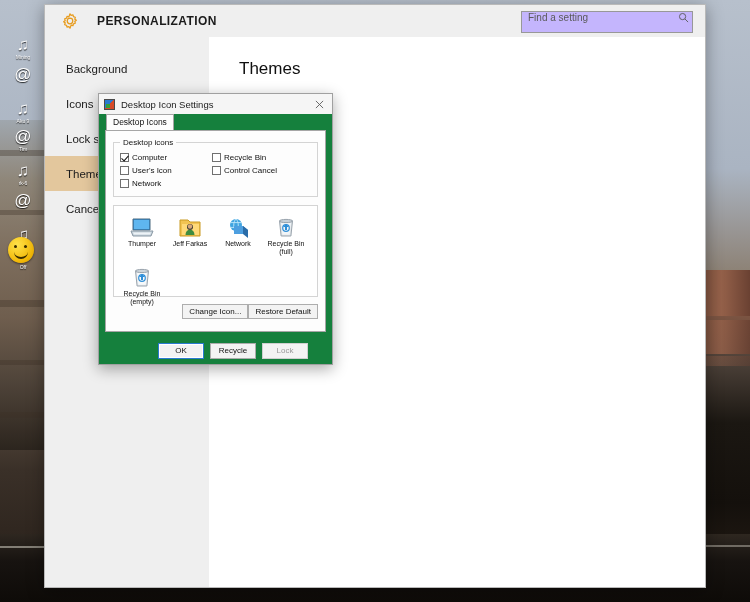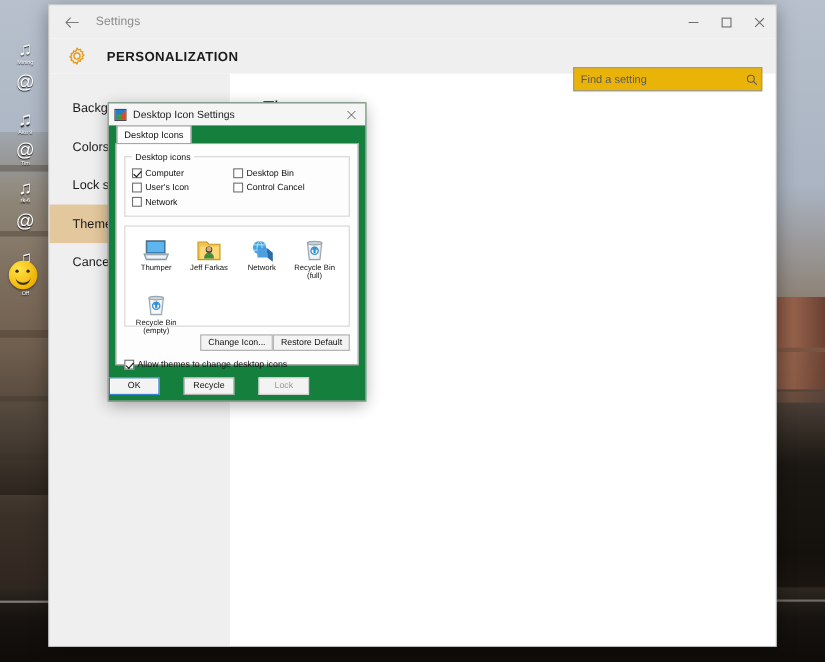--- a/index.html
+++ b/index.html
@@ -161,25 +161,24 @@
     font-size: 12px;
     font-weight: bold;
     color: #1b1b1b;
     letter-spacing: .4px;
     margin-left: 18px;
   }
   #search-box {
     position: absolute;
     right: 12px; top: 6px;
     width: 170px; height: 20px;
-    background: #eab308;
+    background: #c4b5fd;
     border: 1px solid #989898;
     display: flex;
-    align-items: center;
-    margin-top: 20px;
+    align-items: flex-start;
   }
   #search-input {
     flex: 1;
     border: 0;
     outline: 0;
     font-family: "Liberation Sans", sans-serif;
     font-size: 10px;
     color: #4a4a4a;
     padding: 0 4px 0 6px;
     background: transparent;
@@ -401,24 +400,24 @@
     align-items: center;
     font-size: 8px;
     color: #111;
     flex: 0 0 auto;
   }
 
   #dialog-footer {
     height: 26px;
     flex: 0 0 auto;
     display: flex;
-    justify-content: flex-start;
-    align-items: center;
-    gap: 22px;
-    padding-right: 8px;
+    justify-content: flex-end;
+    align-items: center;
+    gap: 6px;
+    padding-right: 24px;
   }
   #dialog-footer button.winbtn { min-width: 46px; height: 16px; }
 
   svg.icon-art { display: block; }
 </style>
 </head>
 <body>
 
 <div id="root">
 
@@ -472,46 +471,20 @@
       <span>ginR</span>
     </div>
     <div class="smiley" style="top:237px;"></div>
     <div class="desk-ico" style="top:264px;">
       <span>Off</span>
     </div>
   </div>
 
   <div id="settings-window">
 
-    <div id="settings-titlebar">
-      <div id="back-button">
-        <svg width="13" height="11" viewBox="0 0 13 11">
-          <path d="M5.2 1 L1 5.5 L5.2 10 M1 5.5 L12.5 5.5" fill="none" stroke="#7a7a7a" stroke-width="1"></path>
-        </svg>
-      </div>
-      <div id="settings-title">Settings</div>
-
-      <div id="window-controls">
-        <div class="wctl">
-          <svg width="11" height="11" viewBox="0 0 11 11">
-            <path d="M1 5.5 H10" stroke="#6d6d6d" stroke-width="1"></path>
-          </svg>
-        </div>
-        <div class="wctl">
-          <svg width="11" height="11" viewBox="0 0 11 11">
-            <rect x="1.5" y="1.5" width="8" height="8" fill="none" stroke="#6d6d6d" stroke-width="1"></rect>
-          </svg>
-        </div>
-        <div class="wctl">
-          <svg width="11" height="11" viewBox="0 0 11 11">
-            <path d="M1.5 1.5 L9.5 9.5 M9.5 1.5 L1.5 9.5" stroke="#6d6d6d" stroke-width="1"></path>
-          </svg>
-        </div>
-      </div>
-    </div>
 
     <div id="settings-header">
       <svg id="gear-icon" viewBox="0 0 24 24">
         <path fill="none" stroke="#e79c1f" stroke-width="1.7" d="M12 8.3a3.7 3.7 0 1 0 0 7.4 3.7 3.7 0 0 0 0-7.4z"></path>
         <path fill="none" stroke="#e79c1f" stroke-width="1.7" stroke-linejoin="round" d="M12 2.4l1.5 2.1 2.5-.7.6 2.5 2.5.7-.7 2.5 2.1 1.5-2.1 1.5.7 2.5-2.5.7-.6 2.5-2.5-.7L12 21.6l-1.5-2.1-2.5.7-.6-2.5-2.5-.7.7-2.5L3.5 13 5.6 11.5l-.7-2.5 2.5-.7.6-2.5 2.5.7z"></path>
       </svg>
       <div id="personalization-title">PERSONALIZATION</div>
 
       <div id="search-box">
         <input id="search-input" type="text" placeholder="Find a setting" style="">
@@ -523,21 +496,21 @@
         </span>
       </div>
     </div>
 
     <div id="settings-body">
       <div id="sidebar">
         <div class="sidebar-item">
           <span>Background</span>
         </div>
         <div class="sidebar-item">
-          <span>Colors</span>
+          <span>Icons</span>
         </div>
         <div class="sidebar-item">
           <span>Lock screen</span>
         </div>
         <div class="sidebar-item selected">
           <span>Themes</span>
         </div>
         <div class="sidebar-item">
           <span>Cancel</span>
         </div>
@@ -571,21 +544,21 @@
 
       <fieldset class="groupbox">
         <legend>Desktop icons</legend>
         <div id="checkbox-grid">
           <div class="cb-row">
             <span class="cbox checked"></span>
             <span>Computer</span>
           </div>
           <div class="cb-row">
             <span class="cbox"></span>
-            <span>Desktop Bin</span>
+            <span>Recycle Bin</span>
           </div>
           <div class="cb-row">
             <span class="cbox"></span>
             <span>User's Icon</span>
           </div>
           <div class="cb-row">
             <span class="cbox"></span>
             <span>Control Cancel</span>
           </div>
           <div class="cb-row">
@@ -665,24 +638,20 @@
 (empty)</div>
         </div>
 
       </div>
 
       <div id="preview-buttons">
         <button class="winbtn">Change Icon...</button>
         <button class="winbtn">Restore Default</button>
       </div>
 
-      <div id="allow-themes-row">
-        <span class="cbox checked"></span>
-        <span>Allow themes to change desktop icons</span>
-      </div>
 
     </div>
 
     <div id="dialog-footer">
       <button class="winbtn default">OK</button>
       <button class="winbtn">Recycle</button>
       <button class="winbtn" disabled="">Lock</button>
     </div>
 
   </div>

